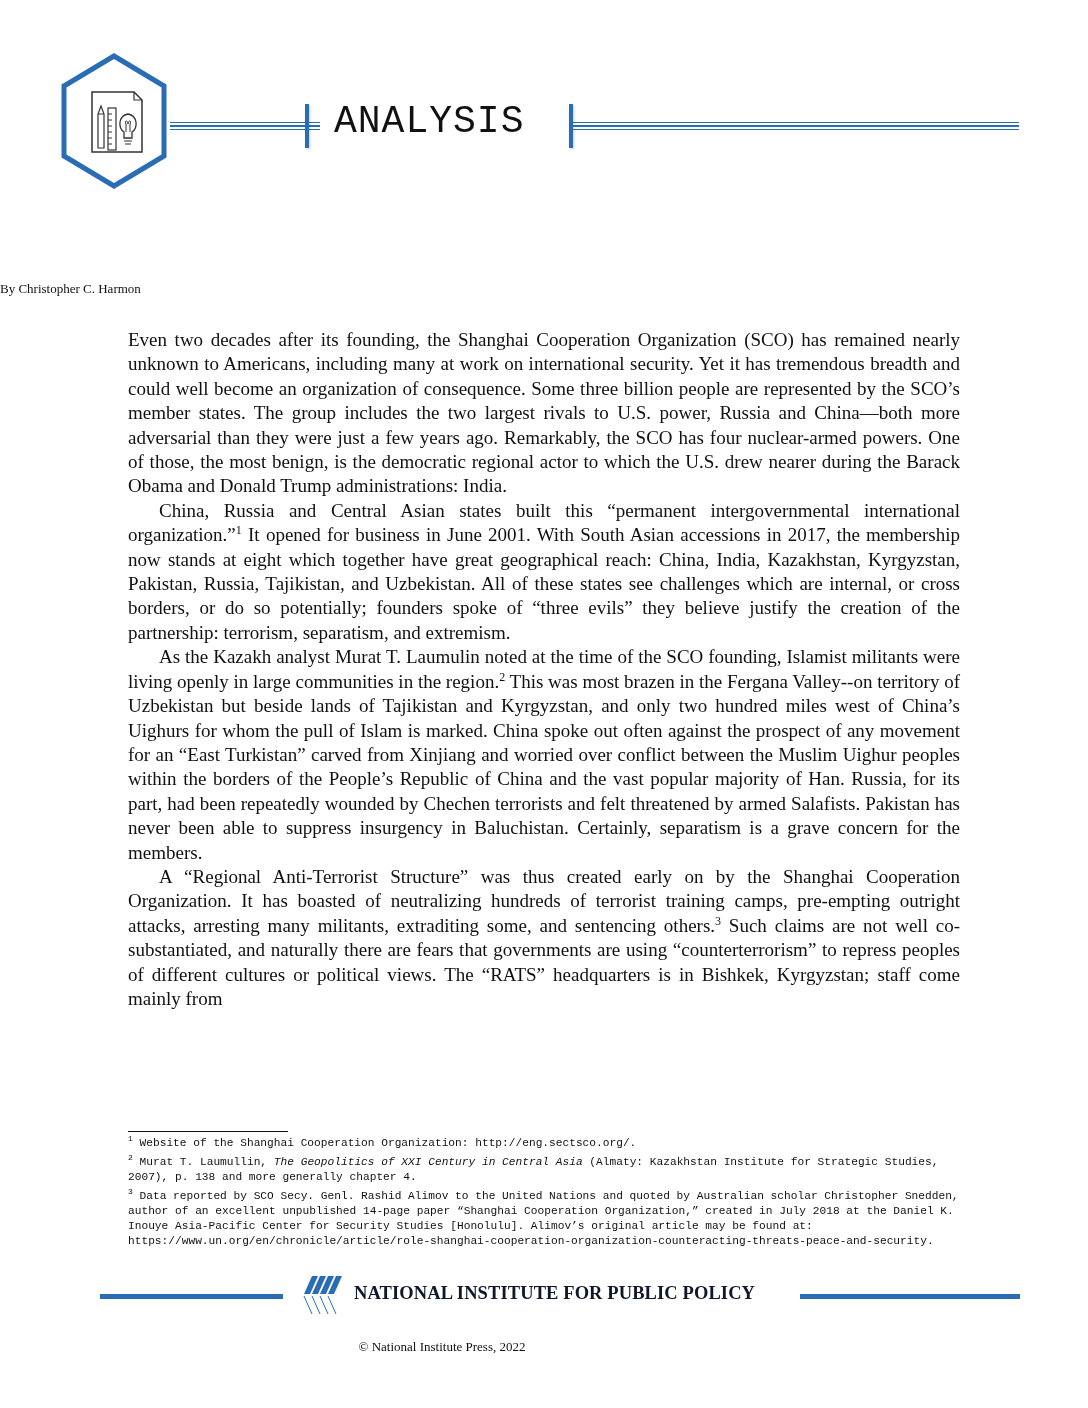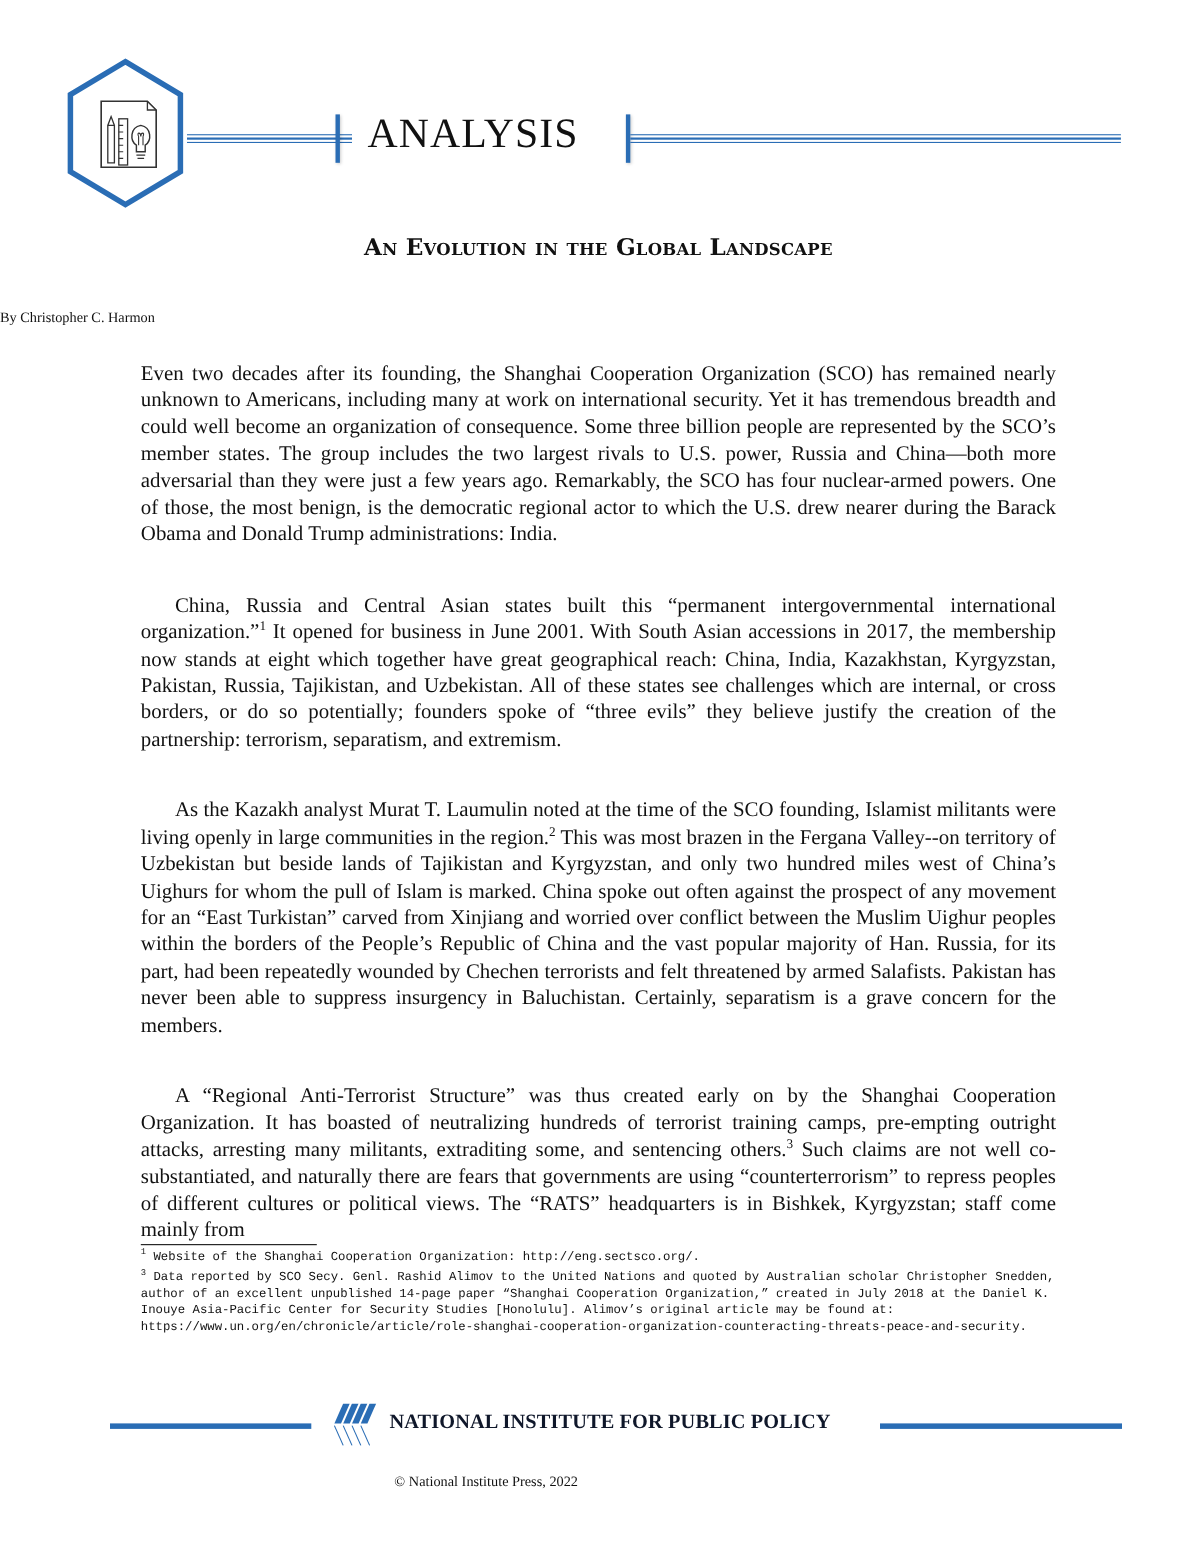--- a/index.html
+++ b/index.html
@@ -8,28 +8,28 @@
     .header { position: absolute; left: 0; top: 0; width: 1088px; height: 200px; }
     .hex-logo { position: absolute; left: 58px; top: 52px; width: 112px; height: 140px; }
     .rule-left { position: absolute; left: 170px; top: 122px; width: 150px; height: 8px; }
     .rule-left .l1, .rule-right .l1 { position: absolute; left: 0; right: 0; top: 0; height: 1px; background: #2a6db5; }
     .rule-left .l2, .rule-right .l2 { position: absolute; left: 0; right: 0; top: 3px; height: 2px; background: #2a6db5; }
     .rule-left .l3, .rule-right .l3 { position: absolute; left: 0; right: 0; top: 7px; height: 1px; background: #2a6db5; }
     .tick { position: absolute; width: 4px; height: 44px; background: #2a6db5; top: 104px; box-shadow: 1px 1px 3px rgba(0,0,0,0.2); }
     .tick.left { left: 305px; }
     .tick.right { left: 569px; }
     .rule-right { position: absolute; left: 573px; top: 122px; width: 446px; height: 8px; }
-    .analysis-label { position: absolute; left: 334px; top: 100px; font-family: Liberation Serif, serif; font-size: 38px; letter-spacing: 1px; color: #111; }
+    .analysis-label { position: absolute; left: 334px; top: 100px; font-family: Liberation Mono, monospace; font-size: 38px; letter-spacing: 1px; color: #111; }
 
     .title { position: absolute; left: 0; width: 1088px; top: 208px; text-align: center; font-family: "DejaVu Serif", serif; font-weight: bold; font-size: 21px; line-height: 34px; font-variant: small-caps; letter-spacing: 0.2px; }
     .byline { position: absolute; left: 0; width: 1088px; top: 281px; text-align: left; font-family: "Liberation Serif", serif; font-size: 13px; }
 
     .body-text { position: absolute; left: 128px; width: 832px; top: 328px; font-family: "Liberation Serif", serif; font-size: 19px; line-height: 24.4px; text-align: justify; }
     .body-text p { margin: 0; text-indent: 0; }
-    .body-text p + p { text-indent: 31px; margin-top: 40px; }
+    .body-text p + p { text-indent: 31px; }
     .body-text sup { font-size: 12px; line-height: 0; }
 
     .fn-rule { position: absolute; left: 128px; top: 1131px; width: 160px; height: 1px; background: #111; }
     .footnotes { position: absolute; left: 128px; width: 832px; top: 1136px; font-family: "Liberation Sans", sans-serif; font-size: 11.2px; line-height: 15px; }
     .footnotes p { margin: 0 0 4px 0; font-family: Liberation Mono, monospace; }
     .footnotes sup { font-size: 8px; line-height: 0; }
 
     .footer-rule-left { position: absolute; left: 100px; top: 1294px; width: 183px; height: 5px; background: #2a6db5; }
     .footer-rule-right { position: absolute; left: 800px; top: 1294px; width: 220px; height: 5px; background: #2a6db5; }
     .nipp-logo { position: absolute; left: 302px; top: 1276px; width: 44px; height: 40px; }
@@ -71,34 +71,34 @@
   <div class="analysis-label">ANALYSIS</div>
   <div class="tick right"></div>
   <div class="rule-right">
       <div class="l1"></div>
       <div class="l2"></div>
       <div class="l3"></div>
     </div>
 </div>
 
 <div class="title">
-  <div>An Evolution in the Global Landscape</div>
 </div>
 <div class="byline">By Christopher C. Harmon</div>
 
 <div class="body-text">
   <p><span>Even two decades after its founding, the Shanghai Cooperation Organization (SCO) has remained nearly unknown to Americans, including many at work on international security. Yet it has tremendous breadth and could well become an organization of consequence.  Some three billion people are represented by the SCO’s member states.  The group includes the two largest rivals to U.S. power, Russia and China—both more adversarial than they were just a few years ago.  Remarkably, the SCO has four nuclear-armed powers.  One of those, the most benign, is the democratic regional actor to which the U.S. drew nearer during the Barack Obama and Donald Trump administrations: India.</span></p>
   <p><span>China, Russia and Central Asian states built this “permanent intergovernmental international organization.”</span><sup>1</sup><span>  It opened for business in June 2001.  With South Asian accessions in 2017, the membership now stands at eight which together have great geographical reach: China, India, Kazakhstan, Kyrgyzstan, Pakistan, Russia, Tajikistan, and Uzbekistan. All of these states see challenges which are internal, or cross borders, or do so potentially; founders spoke of “three evils” they believe justify the creation of the partnership: terrorism, separatism, and extremism.</span></p>
   <p><span>As the Kazakh analyst Murat T. Laumulin noted at the time of the SCO founding, Islamist militants were living openly in large communities in the region.</span><sup>2</sup><span>  This was most brazen in the Fergana Valley--on territory of Uzbekistan but beside lands of Tajikistan and Kyrgyzstan, and only two hundred miles west of China’s Uighurs for whom the pull of Islam is marked. China spoke out often against the prospect of any movement for an “East Turkistan” carved from Xinjiang and worried over conflict between the Muslim Uighur peoples within the borders of the People’s Republic of China and the vast popular majority of Han.  Russia, for its part, had been repeatedly wounded by Chechen terrorists and felt threatened by armed Salafists.  Pakistan has never been able to suppress insurgency in Baluchistan.  Certainly, separatism is a grave concern for the members.</span></p>
   <p><span>A “Regional Anti-Terrorist Structure” was thus created early on by the Shanghai Cooperation Organization.  It has boasted of neutralizing hundreds of terrorist training camps, pre-empting outright attacks, arresting many militants, extraditing some, and sentencing others.</span><sup>3</sup><span>  Such claims are not well co-substantiated, and naturally there are fears that governments are using “counterterrorism” to repress peoples of different cultures or political views.  The “RATS” headquarters is in Bishkek, Kyrgyzstan; staff come mainly from</span></p>
 </div>
 
 <div class="fn-rule"></div>
 <div class="footnotes">
   <p><sup>1</sup><span> Website of the Shanghai Cooperation Organization: http://eng.sectsco.org/.</span></p>
+  <p><sup>2</sup><span> Murat T. Laumullin, </span><i>The Geopolitics of XXI Century in Central Asia</i><span> (Almaty: Kazakhstan Institute for Strategic Studies, 2007), p. 138 and more generally chapter 4.</span></p>
   <p><sup>3</sup><span> Data reported by SCO Secy. Genl. Rashid Alimov to the United Nations and quoted by Australian scholar Christopher Snedden, author of an excellent unpublished 14-page paper “Shanghai Cooperation Organization,” created in July 2018 at the Daniel K. Inouye Asia-Pacific Center for Security Studies [Honolulu].  Alimov’s original article may be found at:  https://www.un.org/en/chronicle/article/role-shanghai-cooperation-organization-counteracting-threats-peace-and-security.</span></p>
 </div>
 
 <div class="footer-rule-left"></div>
 <svg class="nipp-logo" viewBox="0 0 44 40">
   <g fill="#2a6db5">
     <polygon points="10,0 16,0 8,18 2,18"></polygon>
     <polygon points="18,0 24,0 16,18 10,18"></polygon>
     <polygon points="26,0 32,0 24,18 18,18"></polygon>
     <polygon points="34,0 40,0 32,18 26,18"></polygon>

